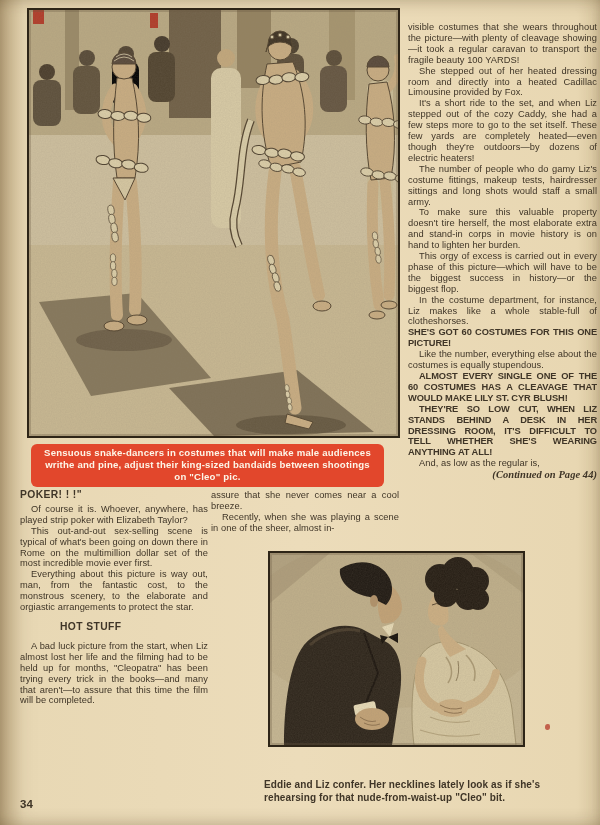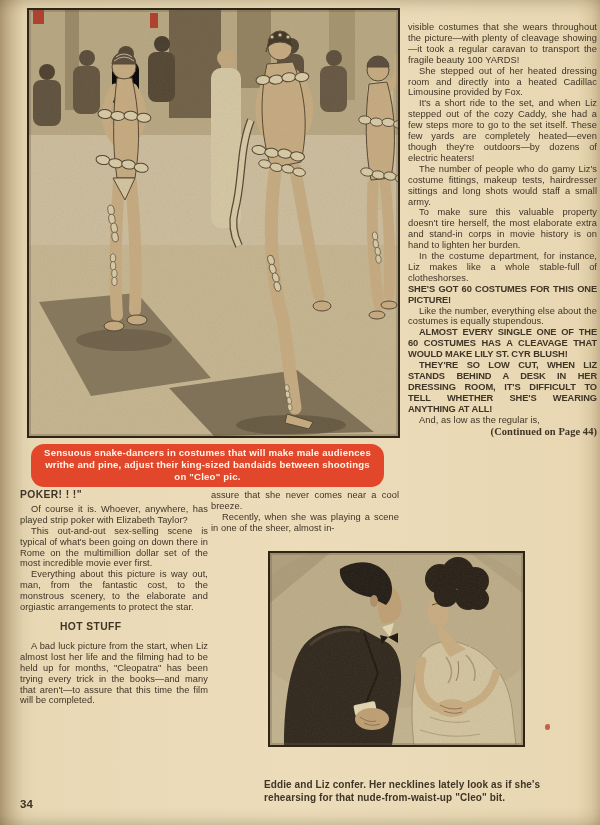--- a/index.html
+++ b/index.html
@@ -11,33 +11,33 @@
     font-family:"Liberation Sans", sans-serif;color:#3f3527;
   }
   .photo-frame{position:absolute;border:2px solid #2e2517;background:#cec09f;}
   .photo-frame svg{display:block;width:100%;height:100%;}
   .photo-top{left:27px;top:8px;width:369px;height:426px;}
   .photo-bottom{left:268px;top:551px;width:253px;height:192px;}
   .caption-box{
     position:absolute;left:31px;top:444px;width:337px;
     background:#e2472c;color:#fdf6e8;font-weight:bold;
     font-size:9.6px;line-height:12px;text-align:center;
-    padding:3px 8px 4px 8px;border-radius:13px;letter-spacing:.2px;
+    padding:3px 8px 4px 8px;border-radius:6px;letter-spacing:.2px;
   }
   .body-text{font-size:9.3px;line-height:10.9px;text-align:justify;letter-spacing:.05px;}
   .body-text p{margin:0;text-indent:11px;}
   .body-text p.noindent{text-indent:0;}
   .body-text p.caps{font-weight:bold;letter-spacing:-.1px;}
   .col-right{position:absolute;left:408px;top:22px;width:189px;height:524px;overflow:hidden;}
   .col-left{position:absolute;left:20px;top:490px;width:188px;height:306px;overflow:hidden;}
   .col-mid{position:absolute;left:211px;top:490px;width:188px;height:52px;overflow:hidden;}
   .colhead{font-size:10.3px;font-weight:bold;letter-spacing:.4px;margin:0 0 3px 0;}
   .colhead.second{margin-top:9px;margin-bottom:8px;margin-left:40px;}
   .continued{
-    font-family:"Liberation Serif", serif;font-weight:bold;
+    font-family:"Liberation Serif", serif;font-style:italic;font-weight:bold;
     font-size:10.5px;text-align:right;text-indent:0 !important;margin-top:1px !important;
   }
   .caption-bottom{
     position:absolute;left:264px;top:779px;width:282px;
     font-size:10px;line-height:12.5px;color:#3f3527;letter-spacing:.1px;font-weight:bold;
     text-align:left;
   }
   .page-number{position:absolute;left:20px;top:798px;font-size:11.5px;font-weight:bold;color:#3f3527;}
   .ink-speck{position:absolute;left:545px;top:724px;width:5px;height:6px;background:#b5392a;border-radius:60% 40% 55% 50%;opacity:.75;}
 </style>
@@ -157,20 +157,21 @@
   <div class="caption-box">
     <span>Sensuous snake-dancers in costumes that will make male audiences writhe and pine, adjust their king-sized bandaids between shootings on "Cleo" pic.</span>
   </div>
 
   <div class="col-right body-text">
     <p class="noindent">visible costumes that she wears throughout the picture—with plenty of cleavage showing—it took a regular caravan to transport the fragile beauty 100 YARDS!</p>
     <p>She stepped out of her heated dressing room and directly into a heated Cadillac Limousine provided by Fox.</p>
     <p>It's a short ride to the set, and when Liz stepped out of the cozy Caddy, she had a few steps more to go to the set itself. These few yards are completely heated—even though they're outdoors—by dozens of electric heaters!</p>
     <p>The number of people who do gamy Liz's costume fittings, makeup tests, hairdresser sittings and long shots would staff a small army.</p>
     <p>To make sure this valuable property doesn't tire herself, the most elaborate extra and stand-in corps in movie history is on hand to lighten her burden.</p>
+    <p>This orgy of excess is carried out in every phase of this picture—which will have to be the biggest success in history—or the biggest flop.</p>
     <p>In the costume department, for instance, Liz makes like a whole stable-full of clotheshorses.</p>
     <p class="caps noindent">SHE'S GOT 60 COSTUMES FOR THIS ONE PICTURE!</p>
     <p>Like the number, everything else about the costumes is equally stupendous.</p>
     <p class="caps">ALMOST EVERY SINGLE ONE OF THE 60 COSTUMES HAS A CLEAVAGE THAT WOULD MAKE LILY ST. CYR BLUSH!</p>
     <p class="caps">THEY'RE SO LOW CUT, WHEN LIZ STANDS BEHIND A DESK IN HER DRESSING ROOM, IT'S DIFFICULT TO TELL WHETHER SHE'S WEARING ANYTHING AT ALL!</p>
     <p>And, as low as the regular is,</p>
     <p class="continued">(Continued on Page 44)</p>
   </div>
 
   <div class="col-left body-text">

